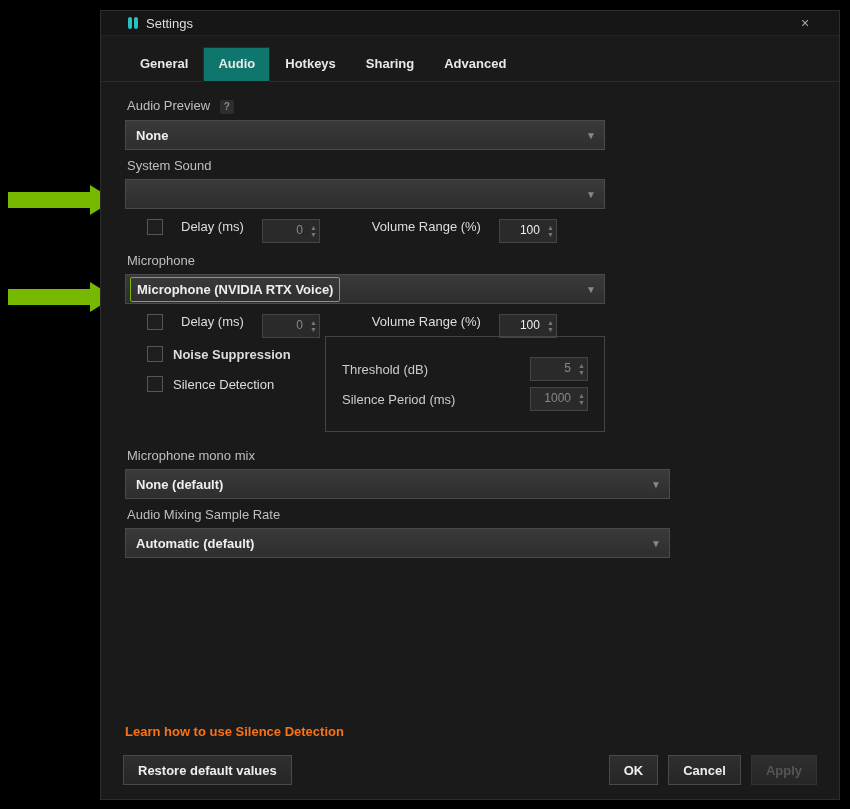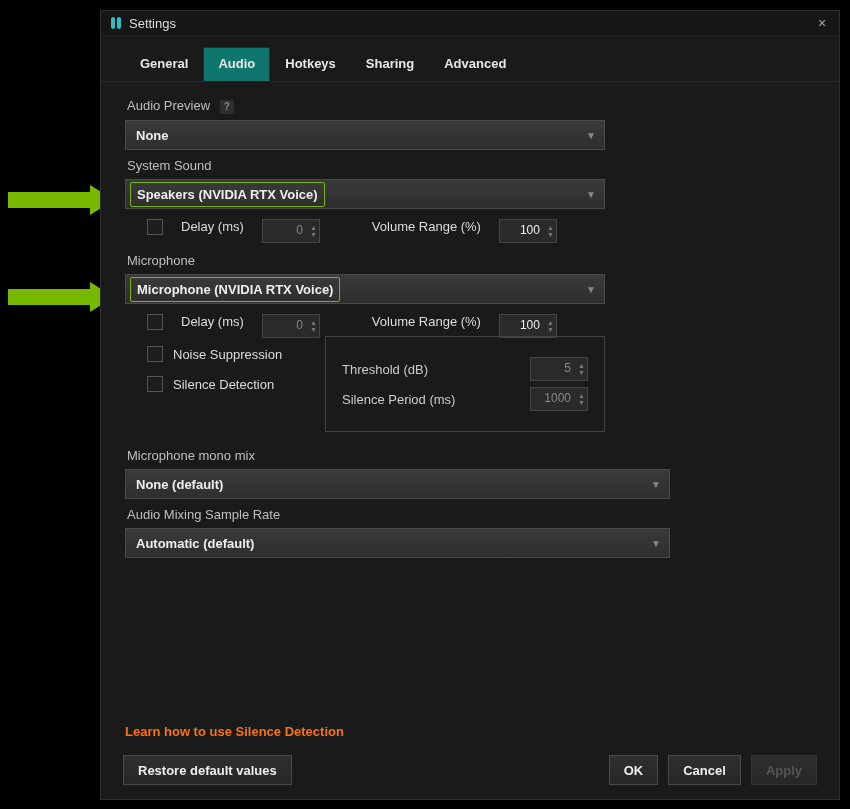--- a/index.html
+++ b/index.html
@@ -16,21 +16,21 @@
   .dialog {
     position: absolute;
     left: 100px; top: 10px;
     width: 740px; height: 790px;
     background: #1a1a1a;
     border: 1px solid #2d2d2d;
     display: flex; flex-direction: column;
   }
   .titlebar {
     display: flex; align-items: center;
-    padding: 4px 8px;
+    padding: 4px 25px;
     background: #161616;
     border-bottom: 1px solid #222;
   }
   .titlebar .logo {
     width: 14px; height: 14px;
     margin-right: 6px;
     display:flex;align-items:center;justify-content:center;
   }
   .titlebar .title { flex: 1; color: #ddd; font-size: 13px; }
   .titlebar .close { color:#aaa; width:18px; text-align:center; font-size:14px; }
@@ -130,21 +130,21 @@
     width:110px;height:30px;
   }
   .arrow .shaft {
     position:absolute;left:0;top:7px;width:82px;height:16px;background:#76b900;
   }
   .arrow .head {
     position:absolute;left:82px;top:0;
     width:0;height:0;border-top:15px solid transparent;border-bottom:15px solid transparent;border-left:24px solid #76b900;
   }
   .row2 { display:flex;align-items:center;gap:10px;margin:10px 0 4px 22px; }
-  .noise-row {margin-top:0;}
+  .noise-row {margin-top:0;font-weight:bold;}
   .mono-sec { margin-top:-46px; }
   .gap6 { height:6px; }
   .link-wrap { position:absolute; left:24px; bottom:60px; }
 </style>
 </head>
 <body>
 
 <div class="arrow" style="top:185px">
   <div class="shaft"></div>
     <div class="head"></div>
@@ -181,21 +181,20 @@
       <span class="hint">?</span>
     </div>
     <div class="select">
       <span>None</span>
       <span class="caret">▼</span>
     </div>
 
     <div class="gap6"></div>
     <div class="section-label">System Sound</div>
     <div class="select">
-      <span class="label-wrap highlight-inner">Speakers (NVIDIA RTX Voice)</span>
       <span class="caret">▼</span>
     </div>
     <div class="row">
       <span class="checkbox"></span>
       <span class="chk-label">Delay (ms)</span>
       <span class="spinbox">
         <span>0</span>
         <span class="spin">▲<br>▼</span>
       </span>
       <span class="chk-label vr-label">Volume Range (%)</span>

